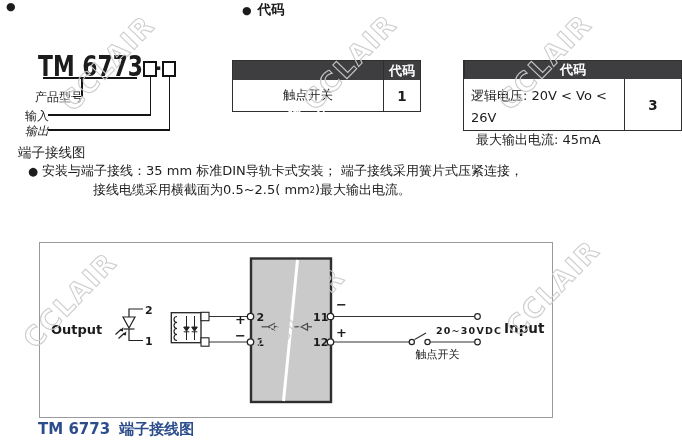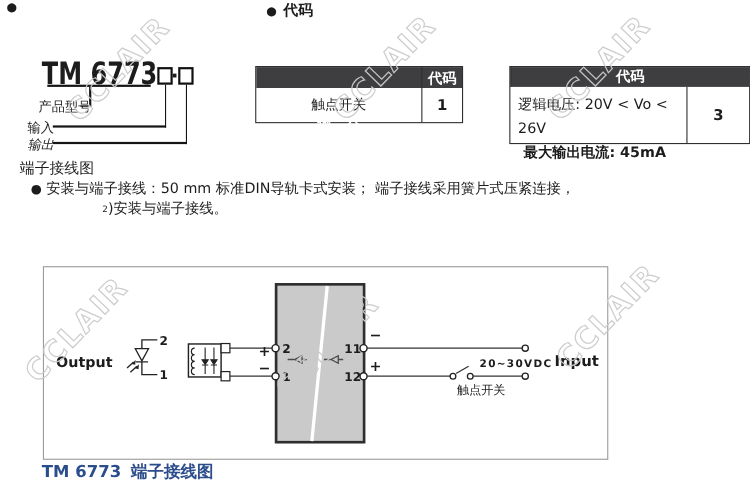--- a/index.html
+++ b/index.html
@@ -88,34 +88,35 @@
     </div>
   </div>
 
   <div class="dtable" style="left:463px;top:60px;width:217px;height:69px;">
     <div class="hdr" style="height:18px;">
       <div class="c sep-l" style="flex:1;">代码</div>
     </div>
     <div class="bdy" style="height:51px;">
       <div style="width:160px;font-size:13px;line-height:1.7;padding:6px 0 0 7px;box-sizing:border-box;">
         <div>逻辑电压: 20V &lt; Vo &lt; 26V</div>
-        <div style="padding-left:5px;font-weight:bold;">最大输出电流: 45mA</div>
+        <div style="padding-left:5px;">最大输出电流: 45mA</div>
       </div>
       <div class="cell-center sep-l code-val" style="flex:1;">3</div>
     </div>
   </div>
 
   <div class="abs wire-heading" style="left:18px;top:144px;">端子接线图</div>
   <div class="abs para" style="left:28px;top:162px;">
     <span class="dot">●</span>
-    <span>安装与端子接线：50 mm 标准DIN导轨卡式安装； 端子接线采用簧片式压紧连接，</span>
+    <span>安装与端子接线：35 mm 标准DIN导轨卡式安装； 端子接线采用簧片式压紧连接，</span>
   </div>
   <div class="abs para" style="left:93px;top:181px;gap:0;">
+    <span>接线电缆采用横截面为0.5~2.5( mm</span>
       <sup>2</sup>
-      <span> )安装与端子接线。</span>
+      <span> )最大输出电流。</span>
   </div>
 
   <div class="diagram">
     <svg width="512" height="174" viewBox="0 0 512 174">
 
       <text x="11" y="91" font-size="13" font-weight="600">Output</text>
 
       <g stroke="#222" stroke-width="1.2" fill="none">
         <polyline points="103,66 89,66 89,74"></polyline>
         <polygon points="83,74 95,74 89,85"></polygon>

